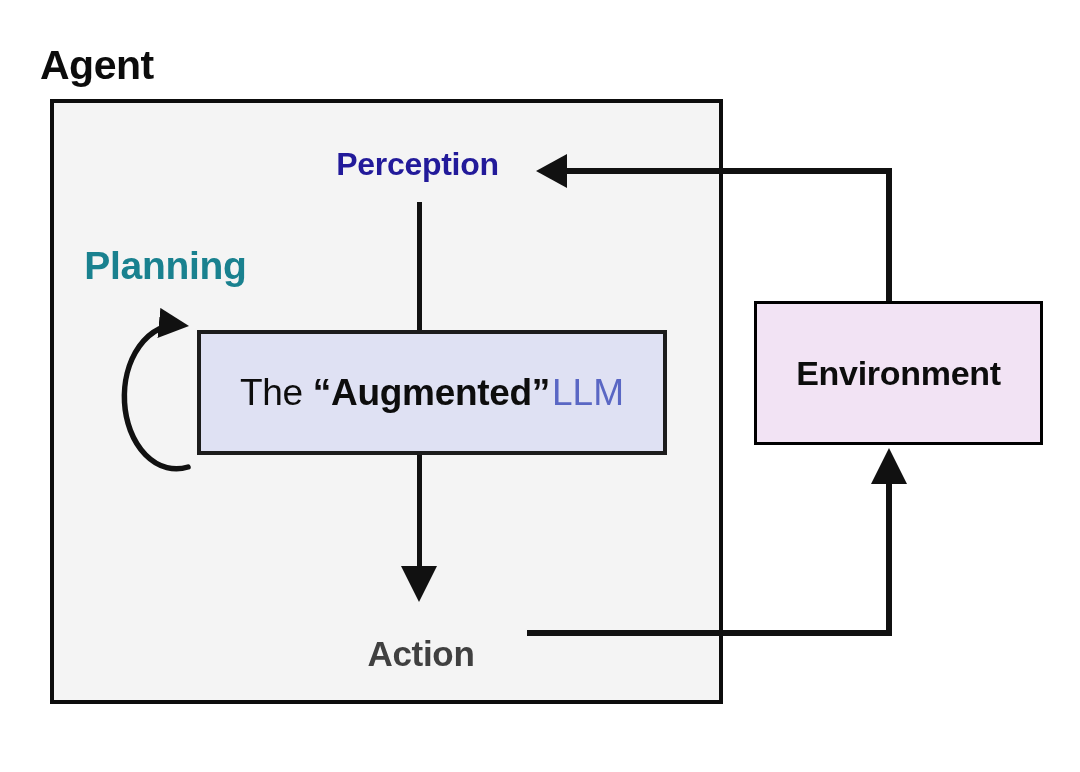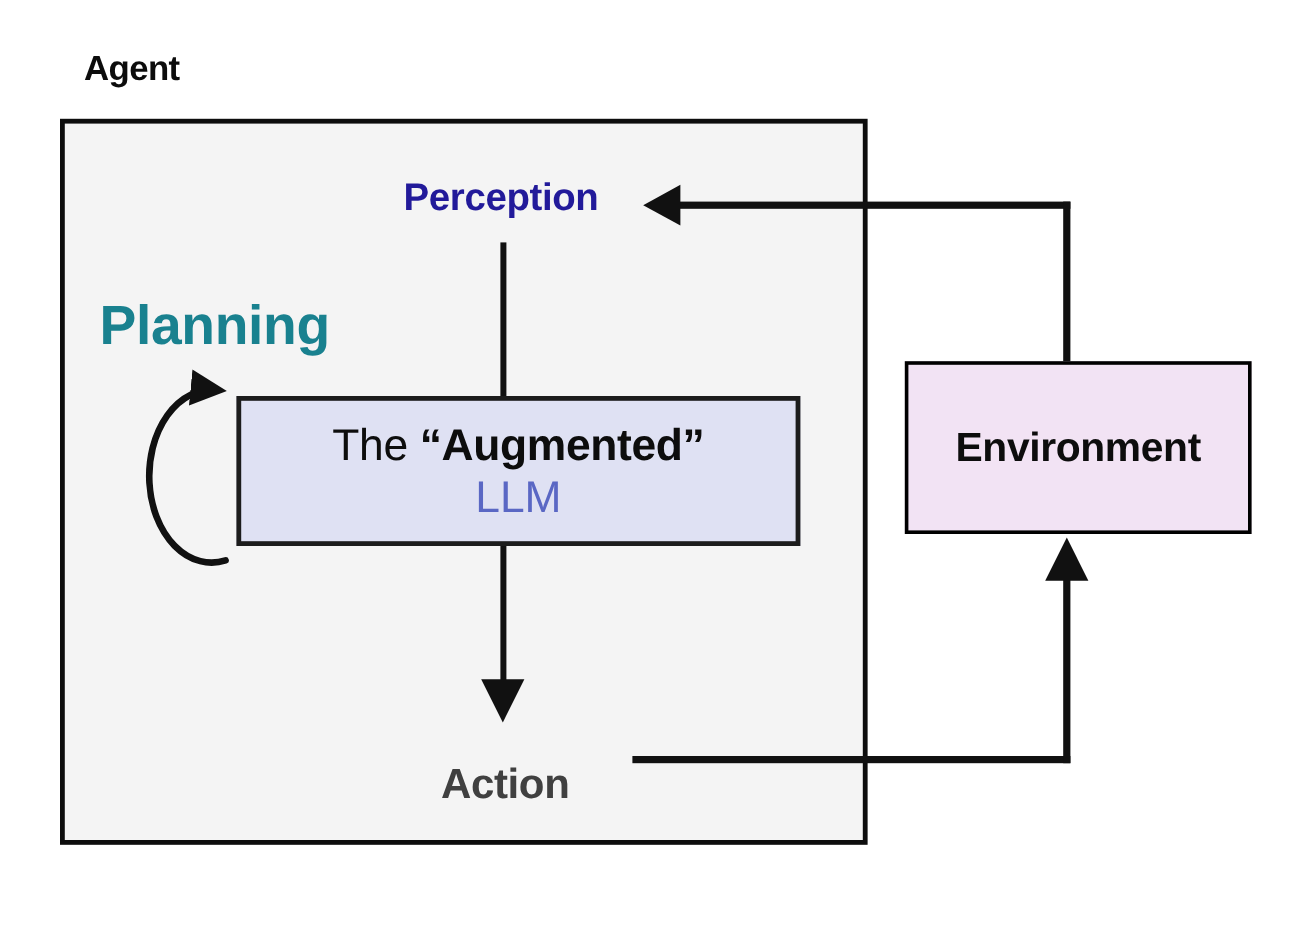--- a/index.html
+++ b/index.html
@@ -6,22 +6,22 @@
   .canvas {
     position: relative;
     width: 1080px;
     height: 772px;
     background: #ffffff;
     font-family: "Liberation Sans", sans-serif;
     overflow: hidden;
   }
   .agent-title {
     position: absolute;
-    left: 70px; top: 42px;
-    font-size: 29px;
+    left: 40px; top: 42px;
+    font-size: 41px;
     font-weight: 800;
     color: #0c0c0c;
     letter-spacing: -0.5px;
   }
   .agent-box {
     position: absolute;
     left: 50px; top: 99px;
     width: 673px; height: 605px;
     background: #f4f4f4;
     border: 4px solid #0d0d0d;
@@ -36,40 +36,40 @@
   }
   .perception-label {
     left: 300px; top: 146px;
     width: 235px;
     font-size: 32px;
     color: #221a9a;
   }
   .planning-label {
     left: 83px; top: 244px;
     width: 165px;
-    font-size: 46px;
+    font-size: 39px;
     color: #19818f;
   }
   .action-label {
     left: 330px; top: 610px;
     width: 182px;
     font-size: 35px;
     color: #404040;
     margin-top: 24px;
   }
   .llm-box {
     position: absolute;
     left: 197px; top: 330px;
     width: 470px; height: 125px;
     background: #dfe1f3;
     border: 4px solid #1c1c1c;
     box-sizing: border-box;
     z-index: 4;
     display: flex;
-    flex-direction: column;
+    flex-direction: row;
     align-items: center;
     justify-content: center;
     gap: 2px;
   }
   .llm-line1 {
     font-size: 37px;
     color: #0d0d0d;
     font-weight: 400;
     letter-spacing: -0.3px;
   }

